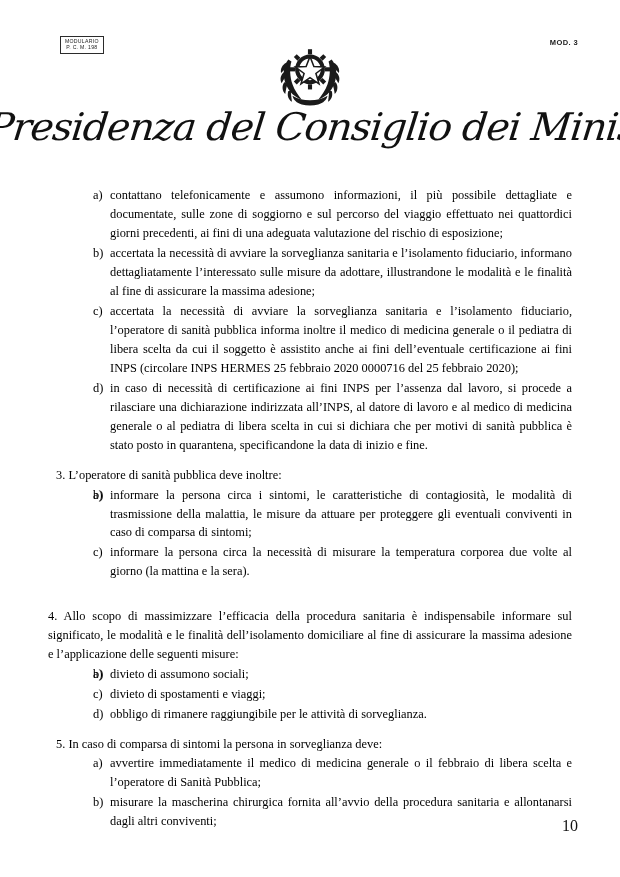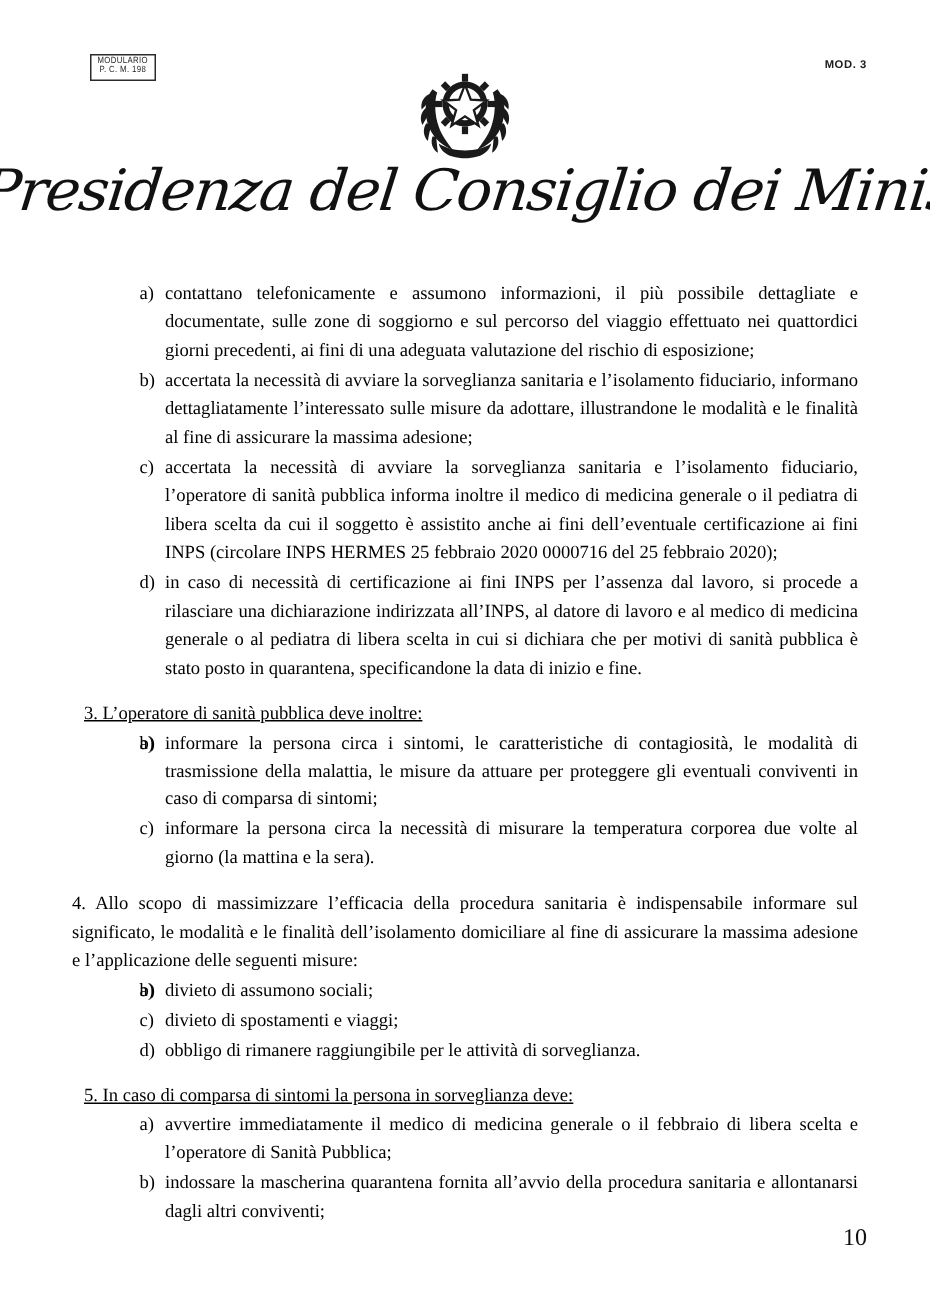--- a/index.html
+++ b/index.html
@@ -89,25 +89,24 @@
     font-size: 12.4px;
     line-height: 1.53;
     text-align: justify;
     text-justify: inter-word;
     margin: 0;
   }
   .section {
     margin-top: 11px;
     padding-left: 8px;
     text-indent: 0;
-    text-decoration: underline;
   }
   .section:first-child { margin-top: 0; }
   .section-flush {
-    margin-top: 12px;
+    margin-top: 26px;
     padding-left: 0;
   }
   ol.alpha-list {
     list-style: none;
     margin: 0;
     padding: 0;
   }
   ol.alpha-list > li {
     position: relative;
     padding-left: 62px;
@@ -246,21 +245,21 @@
 
     <p class="para section">5. In caso di comparsa di sintomi la persona in sorveglianza deve:</p>
 
     <ol class="alpha-list list-group">
       <li>
         <span class="marker">a)</span>
         <span>avvertire immediatamente il medico di medicina generale o il febbraio di libera scelta e l’operatore di Sanità Pubblica;</span>
       </li>
       <li>
         <span class="marker">b)</span>
-        <span>indossare la mascherina quarantena fornita all’avvio della procedura sanitaria e allontanarsi dagli altri conviventi;</span>
+        <span>misurare la mascherina chirurgica fornita all’avvio della procedura sanitaria e allontanarsi dagli altri conviventi;</span>
       </li>
     </ol>
 
   </div>
 
   <div class="page-number">10</div>
 
 </div>
 
 </body></html>

